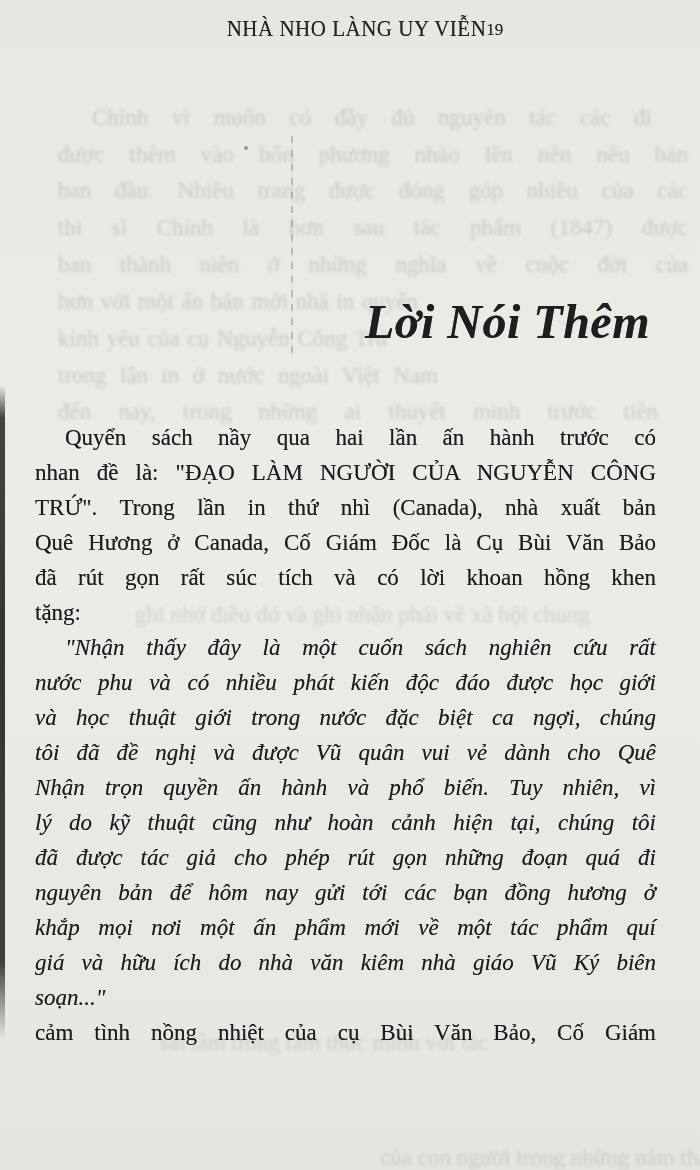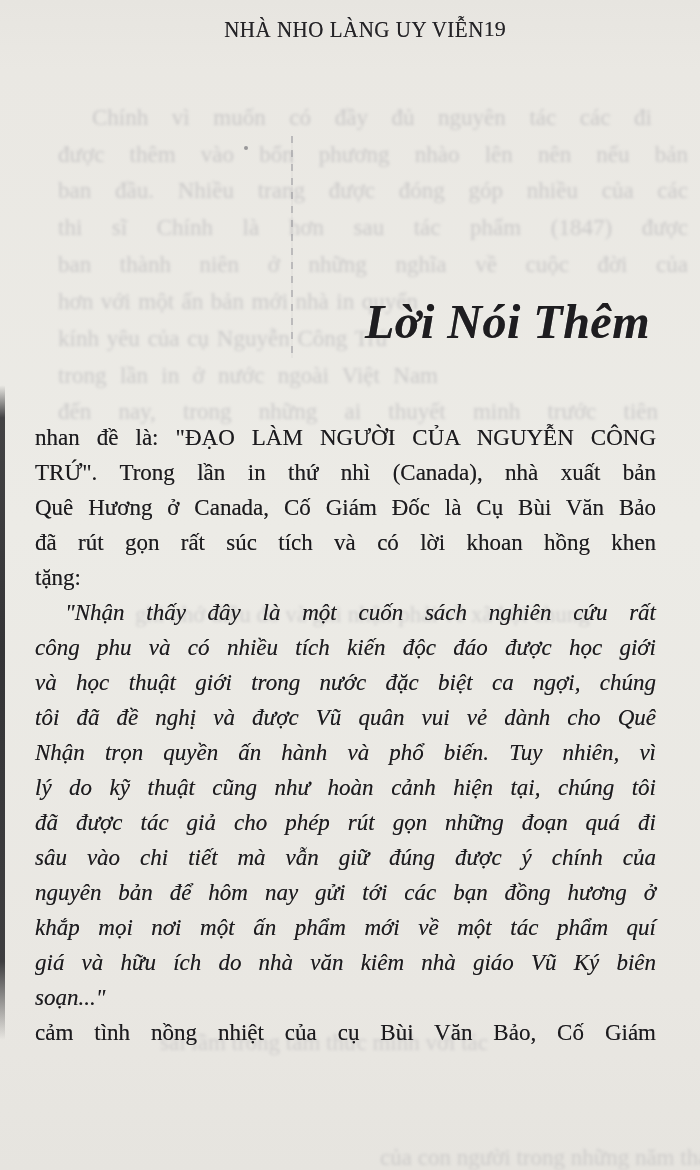--- a/index.html
+++ b/index.html
@@ -15,21 +15,21 @@
   
   .header {
     position:absolute; top:16px; left:64px; right:34px;
     display:flex; justify-content:center; align-items:baseline;
   }
   .running-title {
     font-size:21px; letter-spacing:0.5px; color:#242326;
     transform:scaleY(1.08);
     text-shadow:0 0 0.5px rgba(30,30,35,.55);
   }
-  .page-number { font-size:22px; color:#242326; text-shadow:0 0 0.5px rgba(30,30,35,.5); }
+  .page-number { font-size:17px; color:#242326; text-shadow:0 0 0.5px rgba(30,30,35,.5); }
 
   
   .ghost-layer { position:absolute; left:0; top:0; width:700px; height:1170px; pointer-events:none; }
   .ghost-line {
     position:absolute; width:630px; left:58px;
     font-size:23px; line-height:35px; color:#8d8c94;
     filter:blur(1.7px); opacity:0.34;
     text-align:justify; text-align-last:justify;
     white-space:nowrap; overflow:hidden;
   }
@@ -100,36 +100,36 @@
   <div class="header">
     <span class="running-title">NHÀ NHO LÀNG UY VIỄN</span>
     <span class="page-number">19</span>
   </div>
 
   <div class="section-title">Lời Nói Thêm</div>
 
   <div class="body-block">
 
     <div class="para">
+      <div class="line indent">Quyển sách nầy qua hai lần ấn hành trước có</div>
       <div class="line">nhan đề là: "ĐẠO LÀM NGƯỜI CỦA NGUYỄN CÔNG</div>
       <div class="line">TRỨ". Trong lần in thứ nhì (Canada), nhà xuất bản</div>
       <div class="line">Quê Hương ở Canada, Cố Giám Đốc là Cụ Bùi Văn Bảo</div>
       <div class="line">đã rút gọn rất súc tích và có lời khoan hồng khen</div>
       <div class="line end">tặng:</div>
     </div>
 
     <div class="para quote">
       <div class="line indent">"Nhận thấy đây là một cuốn sách nghiên cứu rất</div>
-      <div class="line">công phu và có nhiều tích kiến độc đáo được học giới</div>
+      <div class="line">nước phu và có nhiều phát kiến độc đáo được học giới</div>
       <div class="line">và học thuật giới trong nước đặc biệt ca ngợi, chúng</div>
       <div class="line">tôi đã đề nghị và được Vũ quân vui vẻ dành cho Quê</div>
       <div class="line">Nhận trọn quyền ấn hành và phổ biến. Tuy nhiên, vì</div>
       <div class="line">lý do kỹ thuật cũng như hoàn cảnh hiện tại, chúng tôi</div>
       <div class="line">đã được tác giả cho phép rút gọn những đoạn quá đi</div>
-      <div class="line">sâu vào chi tiết mà vẫn giữ đúng được ý chính của</div>
       <div class="line">nguyên bản để hôm nay gửi tới các bạn đồng hương ở</div>
       <div class="line">khắp mọi nơi một ấn phẩm mới về một tác phẩm quí</div>
       <div class="line">giá và hữu ích do nhà văn kiêm nhà giáo Vũ Ký biên</div>
       <div class="line end">soạn..."</div>
     </div>
 
     <div class="para">
       <div class="line">cảm tình nồng nhiệt của cụ Bùi Văn Bảo, Cố Giám</div>
     </div>
 

